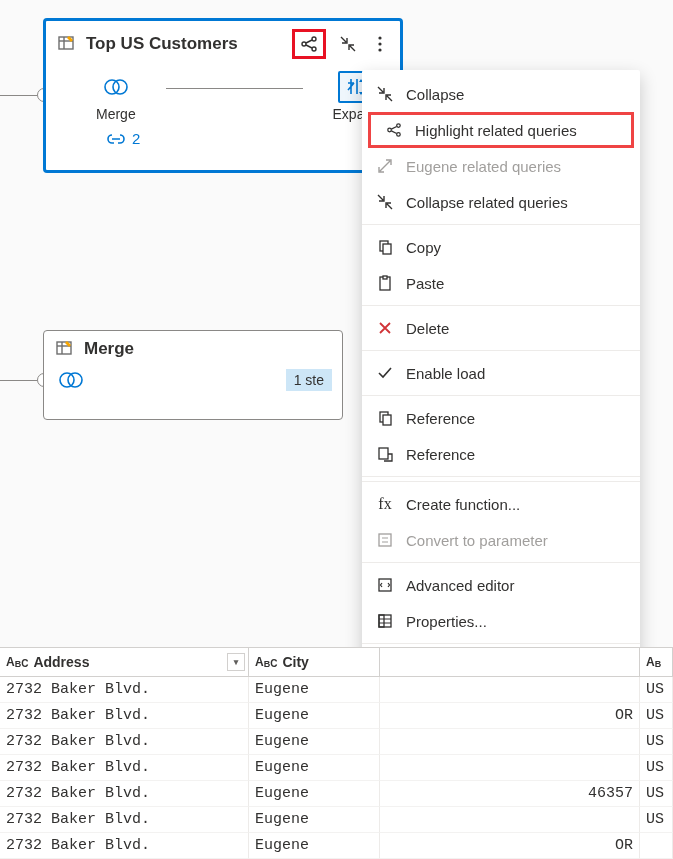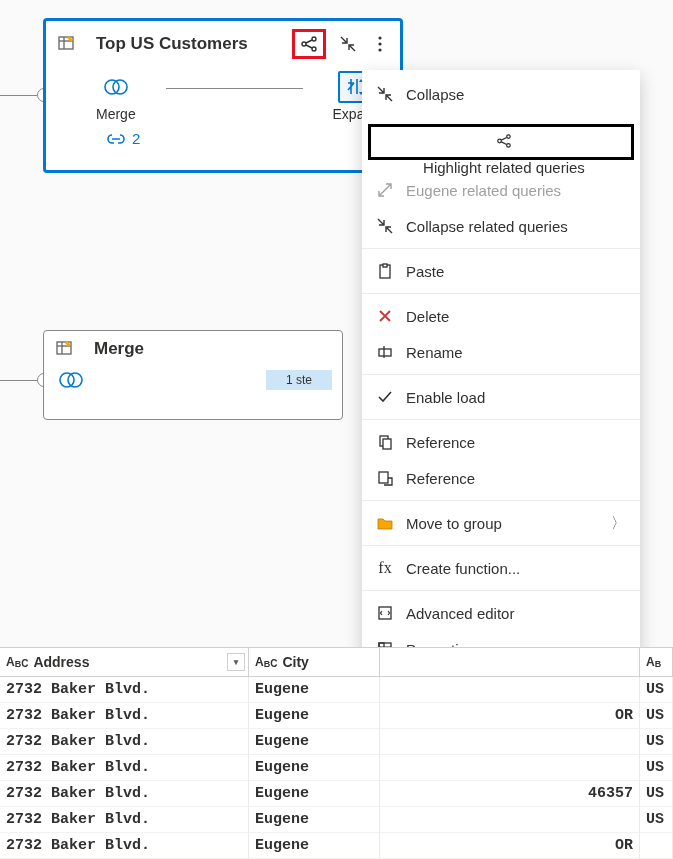--- a/index.html
+++ b/index.html
@@ -27,21 +27,21 @@
     }
     .card2 {
       left: 43px; top: 330px;
       width: 300px; height: 90px;
       border: 1px solid #8a8886;
     }
     .card-header {
       display: flex;
       align-items: center;
       padding: 8px 10px 4px 12px;
-      gap: 16px;
+      gap: 6px;
     }
     .card-title {
       font-size: 17px;
       font-weight: 600;
       flex: 1;
       margin-left: 2px;
     }
     .card-header-actions {
       display: flex;
       gap: 12px;
@@ -92,22 +92,22 @@
     }
     .link-count { font-size:15px; }
     .card2-body {
       display:flex;
       padding: 6px 10px 6px 14px;
       align-items:center;
       justify-content: space-between;
     }
     .steps-trunc {
       background:#cde6f7;
-      padding: 3px 20px;
-      font-size:12px;
+      padding: 3px 8px;
+      font-size:14px;
       color:#323130;
     }
     
     
     .connector {
       position:absolute;
       width:14px;height:14px;
       border:1px solid #8a8886;
       border-radius:50%;
       background:#fff;
@@ -138,24 +138,23 @@
       gap: 10px;
       cursor:pointer;
       font-size: 15px;
       height: 36px;
     }
     .menu-item.disabled { color:#a19f9d; cursor:default; }
     .menu-icon { width:22px; display:flex; justify-content:center; }
     .menu-sep { height:1px; background:#edebe9; margin:4px 0; }
     .menu-arrow { margin-left:auto; color:#605e5c; }
     .red-box-menu {
-      border:3px solid #000000;
-      margin: 12px 6px;
+      border:3px solid #ef4444;
+      margin: 0 6px;
       padding-right:6px;
-      flex-direction:column;
     }
     
     
     .grid {
       position:absolute;
       left:0; bottom:0;
       width:673px;
       border-top:1px solid #d2d0ce;
       background:#fff;
     }
@@ -186,21 +185,20 @@
       display:flex;
       font-family: 'Consolas','Courier New',monospace;
       font-size:15px;
     }
     .gr-cell {
       border-right:1px solid #edebe9;
       border-bottom:1px solid #f3f2f1;
       padding: 4px 6px;
       overflow:hidden;
       white-space:nowrap;
-      font-weight:bold;
     }
     .gr-a { width:249px; }
     .gr-b { width:131px; }
     .gr-c { width:260px; }
     .gr-d { width:33px; }
     
     .type-badge {
       font-size:12px;
       display:flex;
       align-items:flex-end;
@@ -343,44 +341,44 @@
         <svg width="16" height="16" viewBox="0 0 16 16">
           <path d="M2 7 L7 7 L7 2 M6 6 L1 1 M14 9 L9 9 L9 14 M10 10 L15 15" fill="none" stroke="#323130" stroke-width="1.4"></path>
         </svg>
       </span>
     <span>Collapse related queries</span>
   </div>
   <div class="menu-sep"></div>
   <div class="menu-item">
     <span class="menu-icon">
         <svg width="16" height="16" viewBox="0 0 16 16">
+          <rect x="3" y="2" width="8" height="10" fill="none" stroke="#323130" stroke-width="1.3"></rect>
+          <rect x="6" y="5" width="8" height="10" fill="#fff" stroke="#323130" stroke-width="1.3"></rect>
+        </svg>
+      </span>
+    <span>Copy</span>
+  </div>
+  <div class="menu-item">
+    <span class="menu-icon">
+        <svg width="16" height="16" viewBox="0 0 16 16">
           <rect x="3" y="2" width="10" height="13" fill="none" stroke="#323130" stroke-width="1.3"></rect>
           <rect x="6" y="1" width="4" height="3" fill="#fff" stroke="#323130" stroke-width="1.3"></rect>
         </svg>
       </span>
     <span>Paste</span>
   </div>
   <div class="menu-sep"></div>
   <div class="menu-item">
     <span class="menu-icon">
         <svg width="14" height="14" viewBox="0 0 14 14">
           <path d="M2 2 L12 12 M12 2 L2 12" stroke="#d13438" stroke-width="1.8"></path>
         </svg>
       </span>
     <span>Delete</span>
   </div>
-  <div class="menu-item">
-    <span class="menu-icon">
-        <svg width="16" height="16" viewBox="0 0 16 16">
-          <rect x="2" y="5" width="12" height="7" fill="none" stroke="#323130" stroke-width="1.3"></rect>
-          <line x1="7" y1="2" x2="7" y2="14" stroke="#323130" stroke-width="1.3"></line>
-        </svg>
-      </span>
-    <span>Rename</span>
-  </div>
   <div class="menu-sep"></div>
   <div class="menu-item">
     <span class="menu-icon">
         <svg width="16" height="14" viewBox="0 0 16 14">
           <path d="M2 7 L6 11 L14 2" fill="none" stroke="#323130" stroke-width="1.6"></path>
         </svg>
       </span>
     <span>Enable load</span>
   </div>
   <div class="menu-sep"></div>
@@ -396,35 +394,36 @@
   <div class="menu-item">
     <span class="menu-icon">
         <svg width="16" height="16" viewBox="0 0 16 16">
           <rect x="2" y="2" width="9" height="11" fill="none" stroke="#323130" stroke-width="1.3"></rect>
           <path d="M11 8 L15 8 L15 15 L7 15" fill="none" stroke="#323130" stroke-width="1.3"></path>
         </svg>
       </span>
     <span>Reference</span>
   </div>
   <div class="menu-sep"></div>
-  <div class="menu-item">
-    <span class="menu-icon">
-        <svg width="16" height="14" viewBox="0 0 16 14">
-          <path d="M1 3 L6 3 L8 5 L15 5 L15 13 L1 13 Z" fill="#f7a500" stroke="#c27c00" stroke-width="0.8"></path>
-        </svg>
-      </span>
-    <span>Move to group</span>
-    <span class="menu-arrow">〉</span>
-  </div>
   <div class="menu-sep"></div>
   <div class="menu-item">
     <span class="menu-icon">
         <span style="font-family:serif;font-size:16px">fx</span>
       </span>
     <span>Create function...</span>
+  </div>
+  <div class="menu-item disabled">
+    <span class="menu-icon">
+        <svg width="16" height="16" viewBox="0 0 16 16">
+          <rect x="2" y="2" width="12" height="12" fill="none" stroke="#a19f9d" stroke-width="1.3"></rect>
+          <line x1="5" y1="6" x2="11" y2="6" stroke="#a19f9d"></line>
+          <line x1="5" y1="10" x2="11" y2="10" stroke="#a19f9d"></line>
+        </svg>
+      </span>
+    <span>Convert to parameter</span>
   </div>
   <div class="menu-sep"></div>
   <div class="menu-item">
     <span class="menu-icon">
         <svg width="16" height="16" viewBox="0 0 16 16">
           <rect x="2" y="2" width="12" height="12" fill="none" stroke="#323130" stroke-width="1.3"></rect>
           <path d="M5 6 L3.5 8 L5 10 M11 6 L12.5 8 L11 10" fill="none" stroke="#323130" stroke-width="1.2"></path>
         </svg>
       </span>
     <span>Advanced editor</span>

